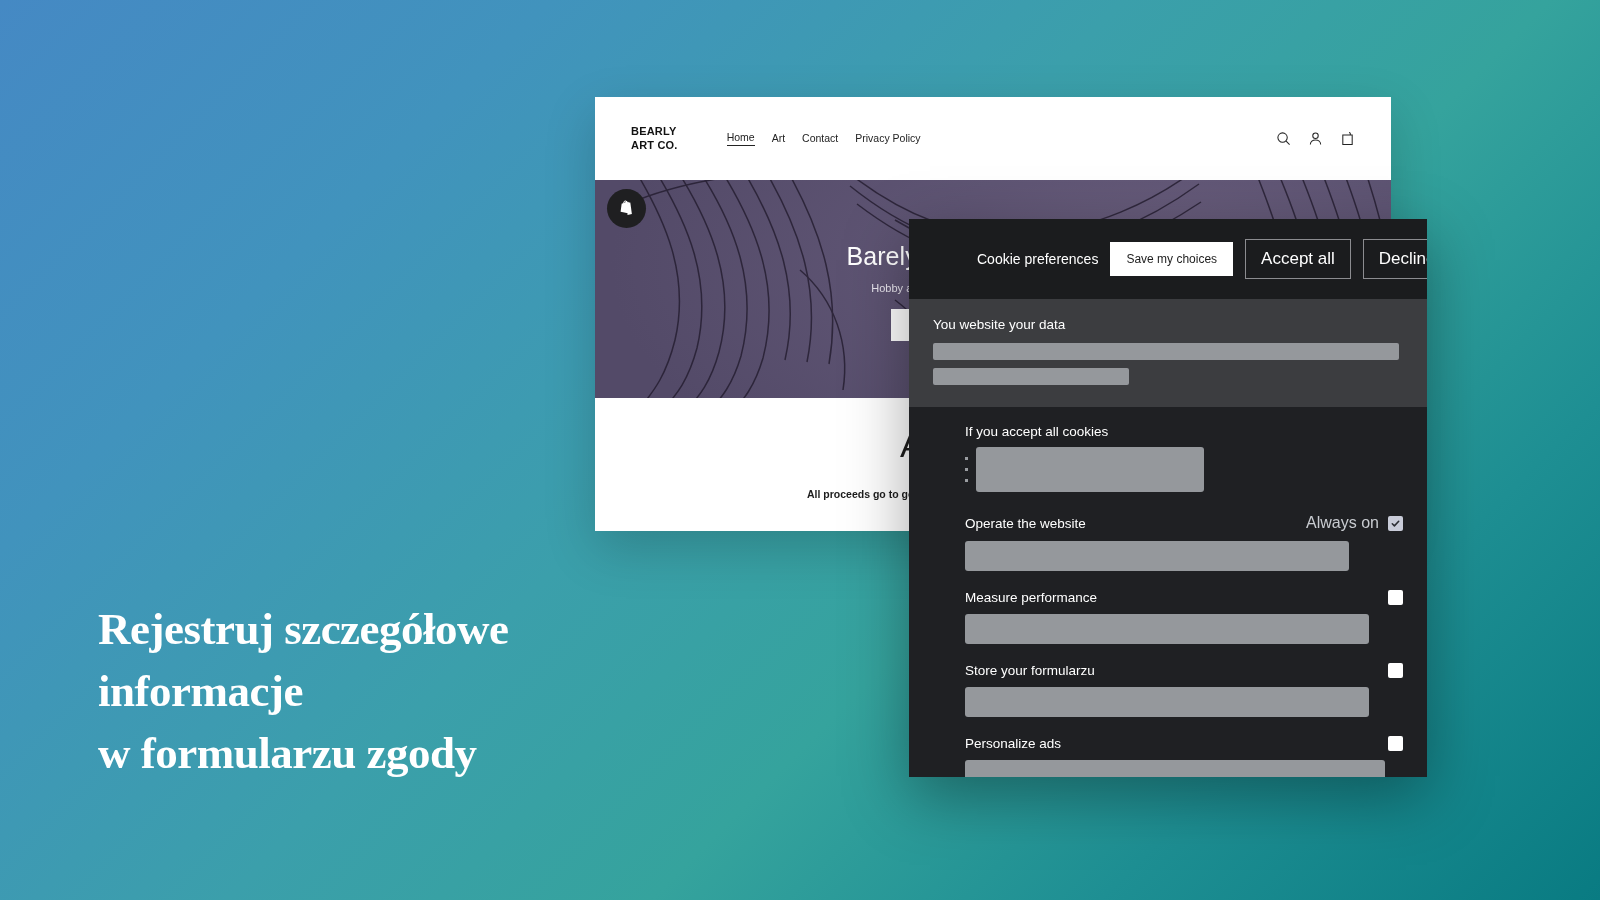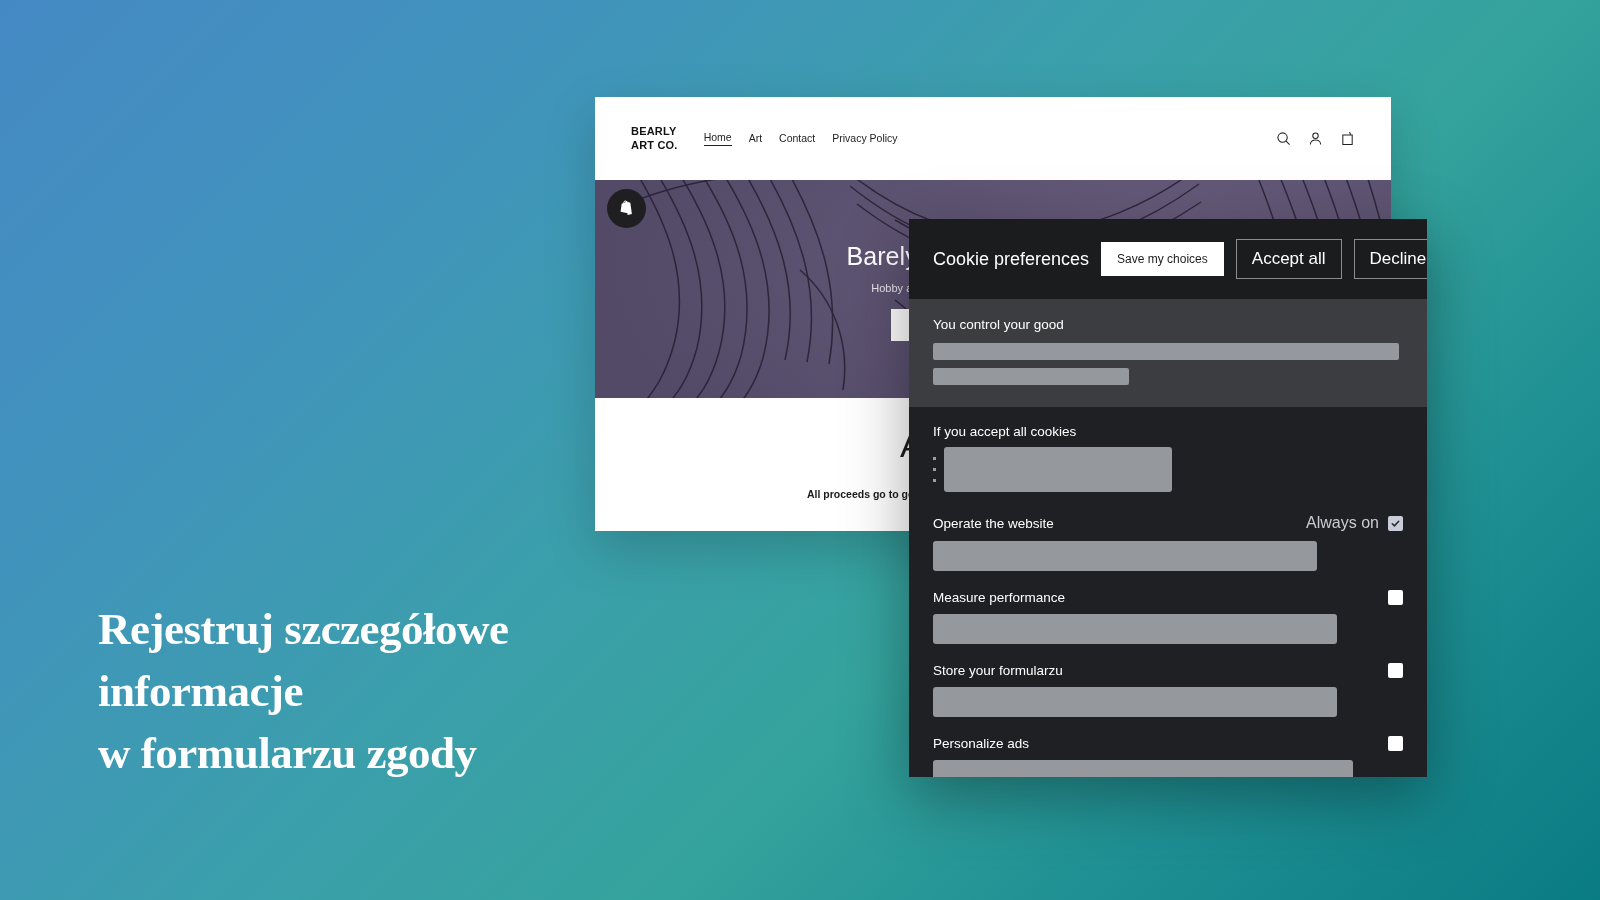--- a/index.html
+++ b/index.html
@@ -52,20 +52,21 @@
     box-shadow: 0 18px 48px rgba(0,0,0,0.18);
     overflow: hidden;
   }
 
   .site-header {
     height: 83px;
     background: #fff;
     display: flex;
     align-items: center;
     padding: 0 36px;
+    gap: 23px;
   }
 
   .brand-logo {
     font-size: 11px;
     font-weight: 800;
     line-height: 1.22;
     letter-spacing: 0.2px;
     color: #121212;
     white-space: pre-line;
     margin-right: 26px;
@@ -204,24 +205,25 @@
     height: 80px;
     background: #1b1c1e;
     display: flex;
     align-items: center;
     padding: 0 24px 0 24px;
     gap: 12px;
     flex-shrink: 0;
   }
   .cookie-title {
     color: #ffffff;
-    font-size: 18px;
+    font-size: 14px;
     font-weight: 400;
     margin-right: auto;
     white-space: nowrap;
+    margin-left: 44px;
   }
   .btn-save {
     background: #ffffff;
     color: #1d1d1d;
     border: 1px solid #ffffff;
     font-size: 12px;
     padding: 9px 15px;
     white-space: nowrap;
     cursor: pointer;
   }
@@ -250,20 +252,21 @@
     background: #95989c;
     border-radius: 2px;
     height: 17px;
   }
   .skel-full { width: 466px; }
   .skel-short { width: 196px; margin-top: 8px; }
 
   .cookie-body {
     padding: 17px 24px 0 24px;
     flex: 1;
+    margin-left: 32px;
   }
 
   .section-title {
     color: #ffffff;
     font-size: 13.5px;
     font-weight: 400;
     margin-bottom: 8px;
   }
 
   .bullet-block {
@@ -428,21 +431,21 @@
   <div class="cookie-dialog">
 
     <div class="cookie-header">
       <div class="cookie-title">Cookie preferences</div>
       <button class="btn-save">Save my choices</button>
       <button class="btn-ghost">Accept all</button>
       <button class="btn-ghost">Decline all</button>
     </div>
 
     <div class="control-panel">
-      <div class="panel-title">You control your good</div>
+      <div class="panel-title">You website your data</div>
       <div class="skeleton skel-full"></div>
       <div class="skeleton skel-short"></div>
     </div>
 
     <div class="cookie-body">
 
       <div>
         <div class="section-title">If you accept all cookies</div>
         <div class="bullet-block">
           <div class="bullets">

